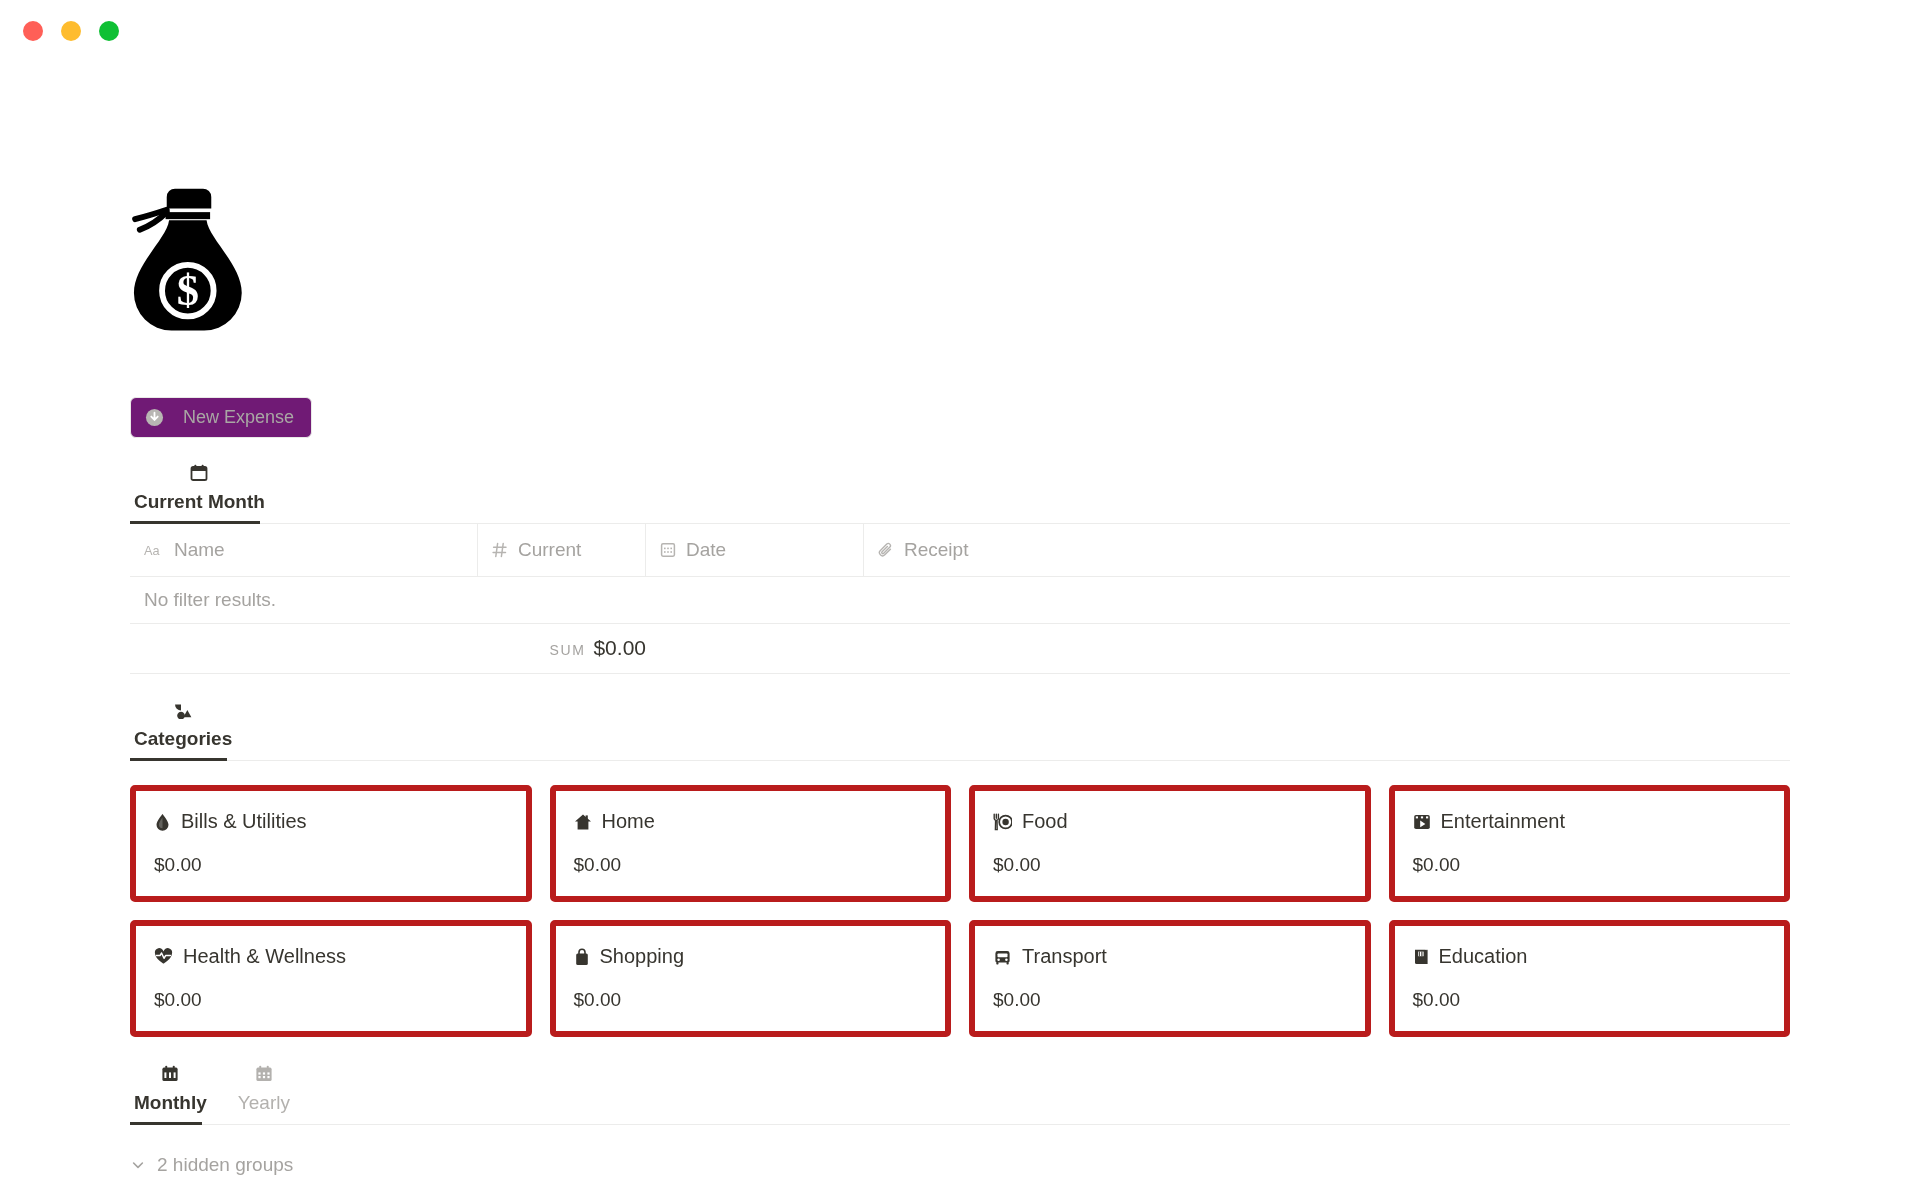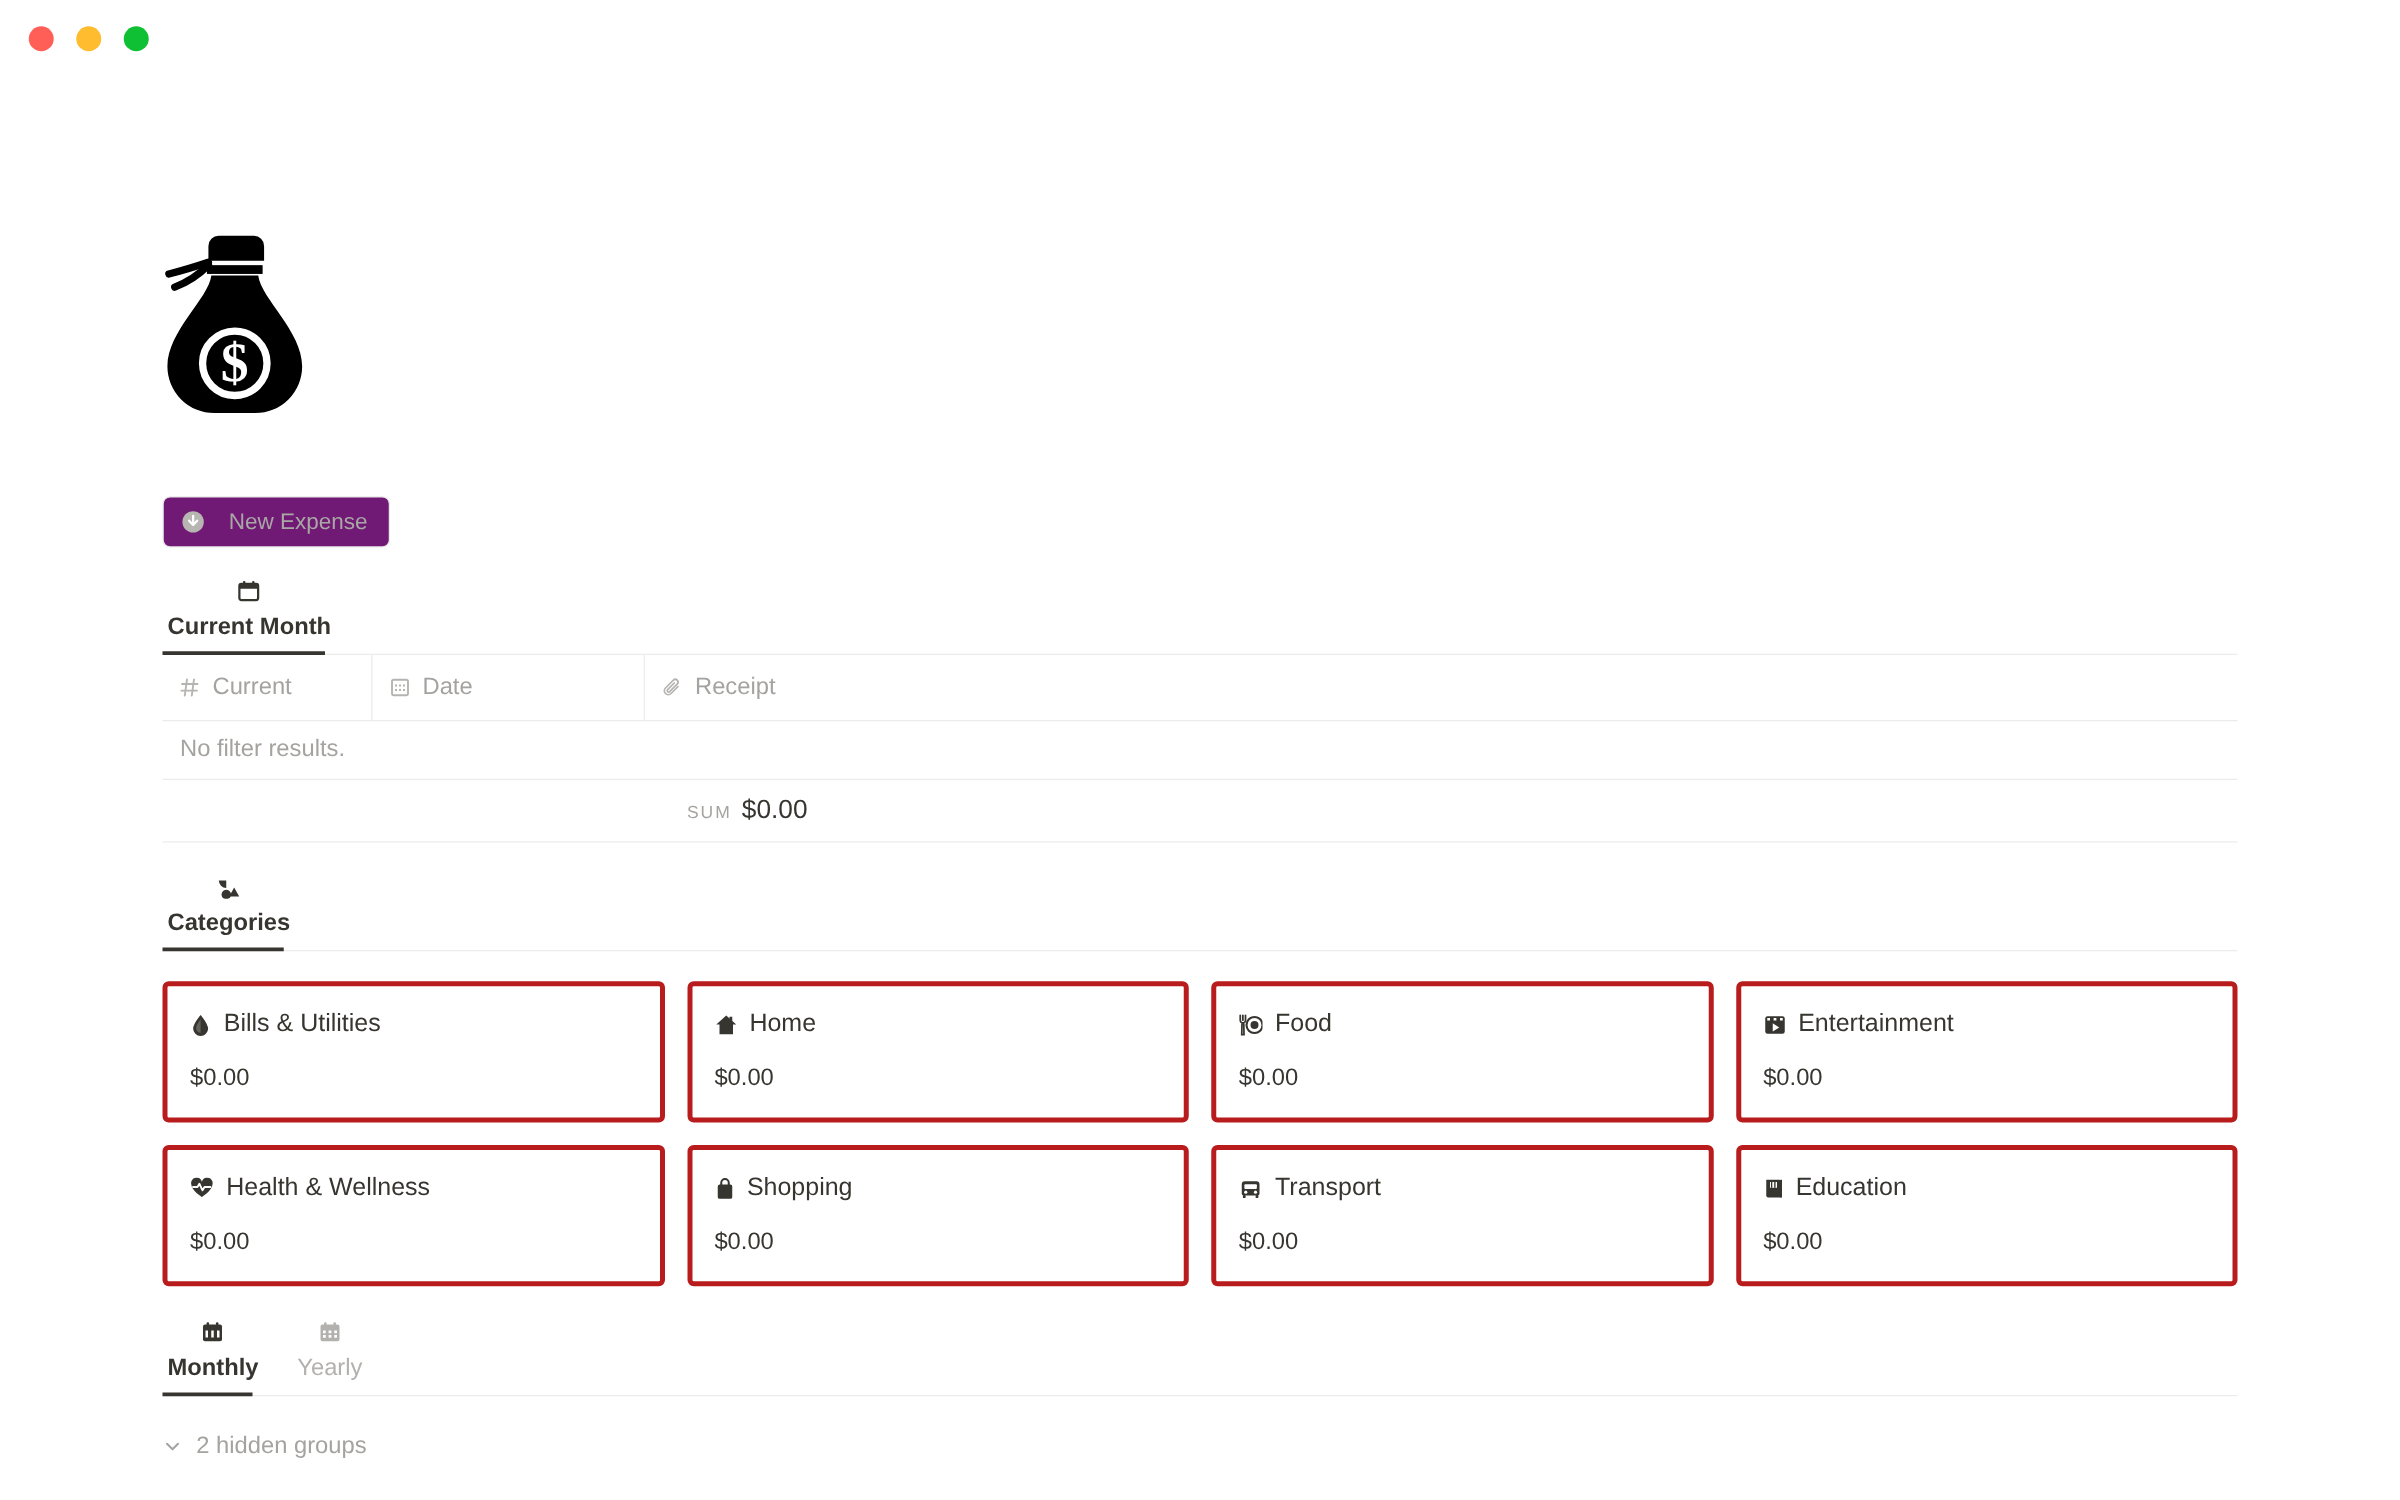--- a/index.html
+++ b/index.html
@@ -81,21 +81,21 @@
   .sum-cell {
     width: 516px; text-align: right;
     display: flex; align-items: baseline; justify-content: flex-end; gap: 8px;
   }
   .sum-label { font-size: 14px; color: #a5a3a0; letter-spacing: 1.6px; }
   .sum-value { font-size: 21px; color: #37352f; }
 
   
   .cards { display: grid; grid-template-columns: repeat(4, 1fr); gap: 18px; margin-top: 24px; }
   .card {
-    border: 4px solid #b91c1c; border-radius: 5px;
+    border: 6px solid #b91c1c; border-radius: 5px;
     padding: 19px 18px 20px 18px; background: #fff; min-height: 97px; cursor: pointer;
   }
   .card-title {
     display: flex; align-items: center; gap: 10px;
     font-size: 20px; color: #37352f; margin-bottom: 21px;
   }
   .card-title .ico { display: inline-flex; align-items: center; }
   .card-amount { font-size: 19px; color: #37352f; }
 
   
@@ -154,20 +154,28 @@
           <rect x="11.7" y="0.8" width="1.9" height="4" rx="0.8" fill="#37352f"></rect>
         </svg>
       </span>
       <span>Current Month</span>
     </div>
   </div>
 
   <div class="tbl">
     <div class="tbl-head">
 
+      <div class="th col-name">
+        <span class="ico">
+          <svg width="20" height="14" viewBox="0 0 22 14">
+            <text x="0" y="12" font-family="Liberation Sans, sans-serif" font-size="14" fill="#b6b4b1">Aa</text>
+          </svg>
+        </span>
+        <span>Name</span>
+      </div>
 
       <div class="th col-amount">
         <span class="ico">
           <svg width="16" height="16" viewBox="0 0 16 16">
             <path d="M5.6 1.5 L3.8 14.5 M11.2 1.5 L9.4 14.5 M1.6 5.2 H14 M1.1 10.5 H13.5" stroke="#b6b4b1" stroke-width="1.5" stroke-linecap="round"></path>
           </svg>
         </span>
         <span>Current</span>
       </div>
 

